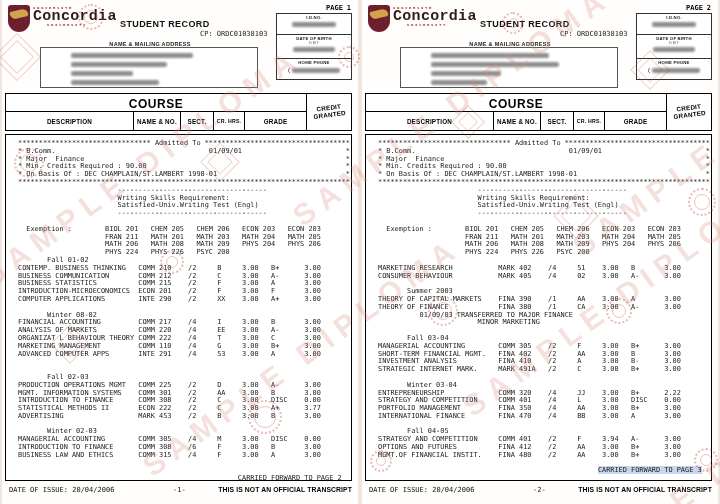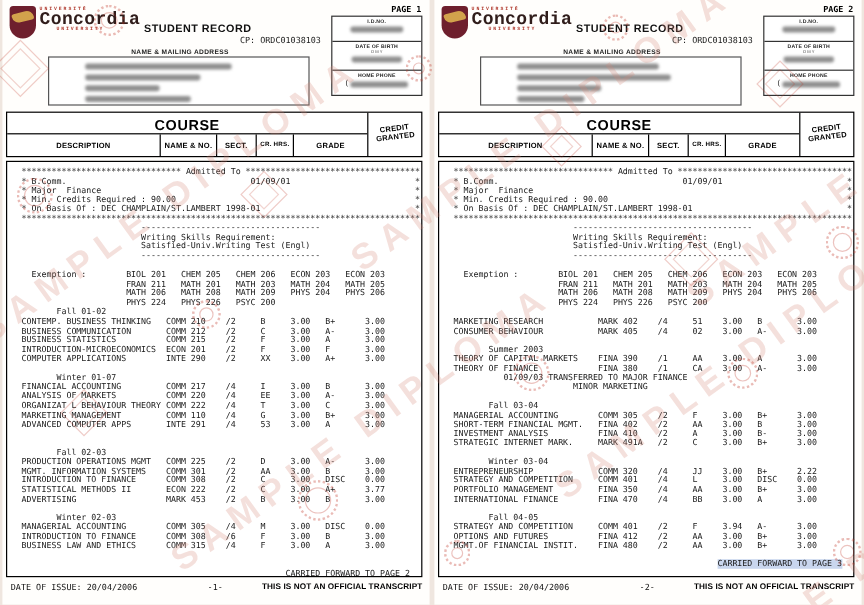--- a/index.html
+++ b/index.html
@@ -145,21 +145,21 @@
           <div class="ln">                     FRAN 211   MATH 201   MATH 203   MATH 204   MATH 205</div>
           <div class="ln">                     MATH 206   MATH 208   MATH 209   PHYS 204   PHYS 206</div>
           <div class="ln">                     PHYS 224   PHYS 226   PSYC 200</div>
           <div class="ln">       Fall 01-02</div>
           <div class="ln">CONTEMP. BUSINESS THINKING   COMM 210    /2     B     3.00   B+      3.00</div>
           <div class="ln">BUSINESS COMMUNICATION       COMM 212    /2     C     3.00   A-      3.00</div>
           <div class="ln">BUSINESS STATISTICS          COMM 215    /2     F     3.00   A       3.00</div>
           <div class="ln">INTRODUCTION-MICROECONOMICS  ECON 201    /2     F     3.00   F       3.00</div>
           <div class="ln">COMPUTER APPLICATIONS        INTE 290    /2     XX    3.00   A+      3.00</div>
           <div class="ln">&nbsp;</div>
-          <div class="ln">       Winter 01-07</div>
+          <div class="ln">       Winter 08-02</div>
           <div class="ln">FINANCIAL ACCOUNTING         COMM 217    /4     I     3.00   B       3.00</div>
           <div class="ln">ANALYSIS OF MARKETS          COMM 220    /4     EE    3.00   A-      3.00</div>
           <div class="ln">ORGANIZAT L BEHAVIOUR THEORY COMM 222    /4     T     3.00   C       3.00</div>
           <div class="ln">MARKETING MANAGEMENT         COMM 110    /4     G     3.00   B+      3.00</div>
           <div class="ln">ADVANCED COMPUTER APPS       INTE 291    /4     53    3.00   A       3.00</div>
           <div class="ln">&nbsp;</div>
           <div class="ln">&nbsp;</div>
           <div class="ln">       Fall 02-03</div>
           <div class="ln">PRODUCTION OPERATIONS MGMT   COMM 225    /2     D     3.00   A-      3.00</div>
           <div class="ln">MGMT. INFORMATION SYSTEMS    COMM 301    /2     AA    3.00   B       3.00</div>

